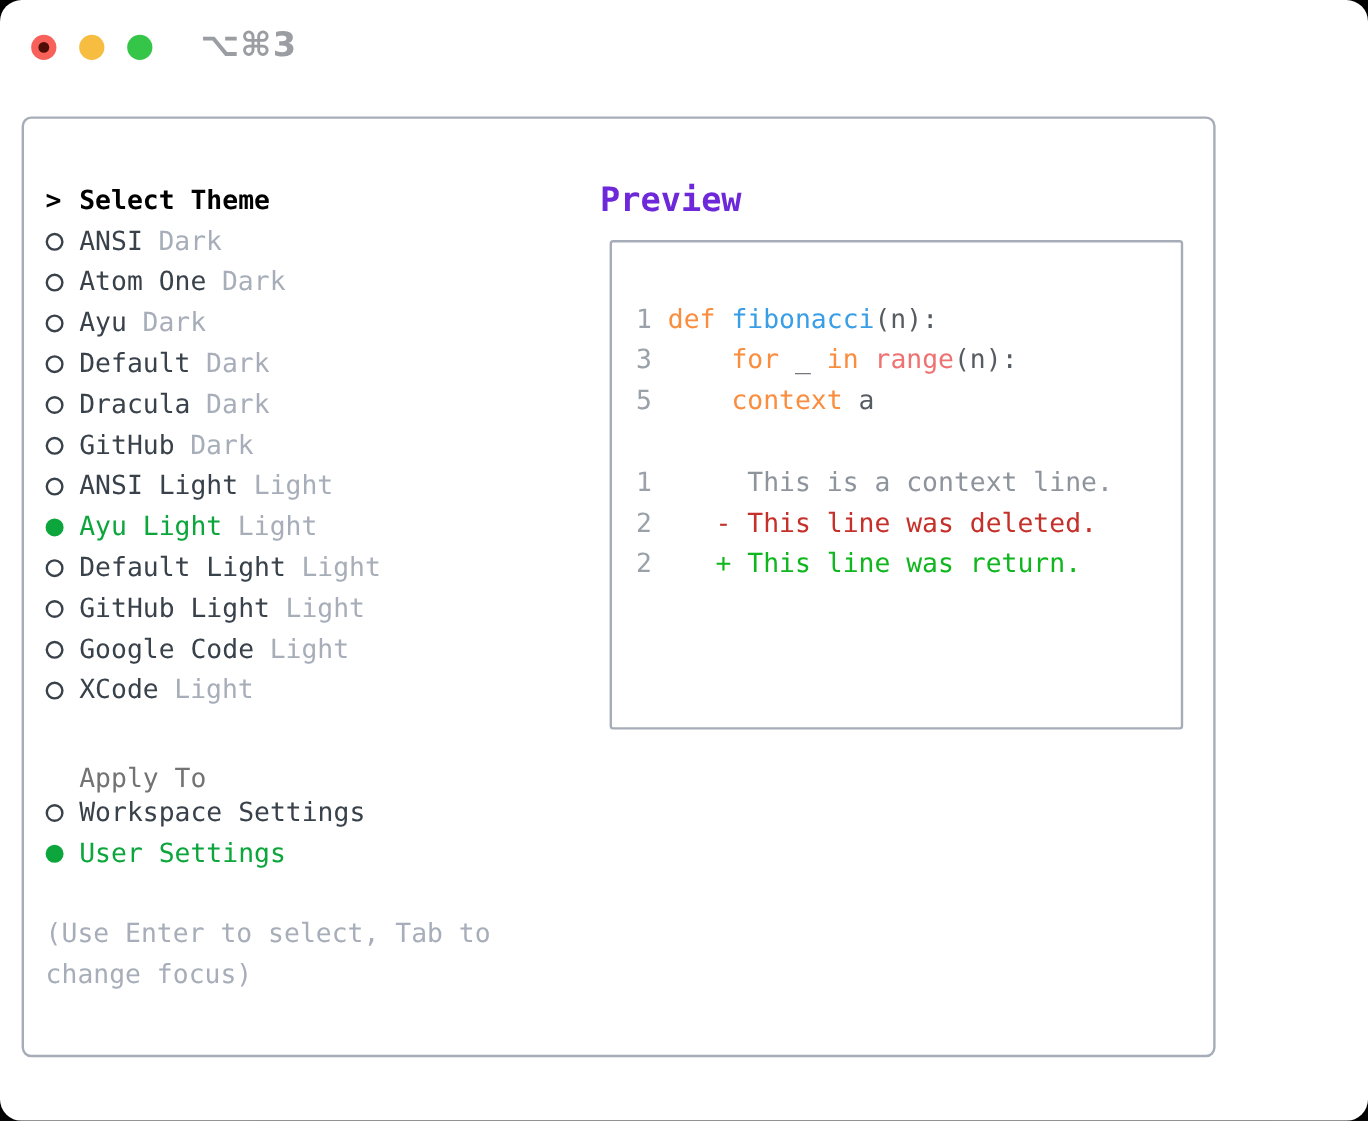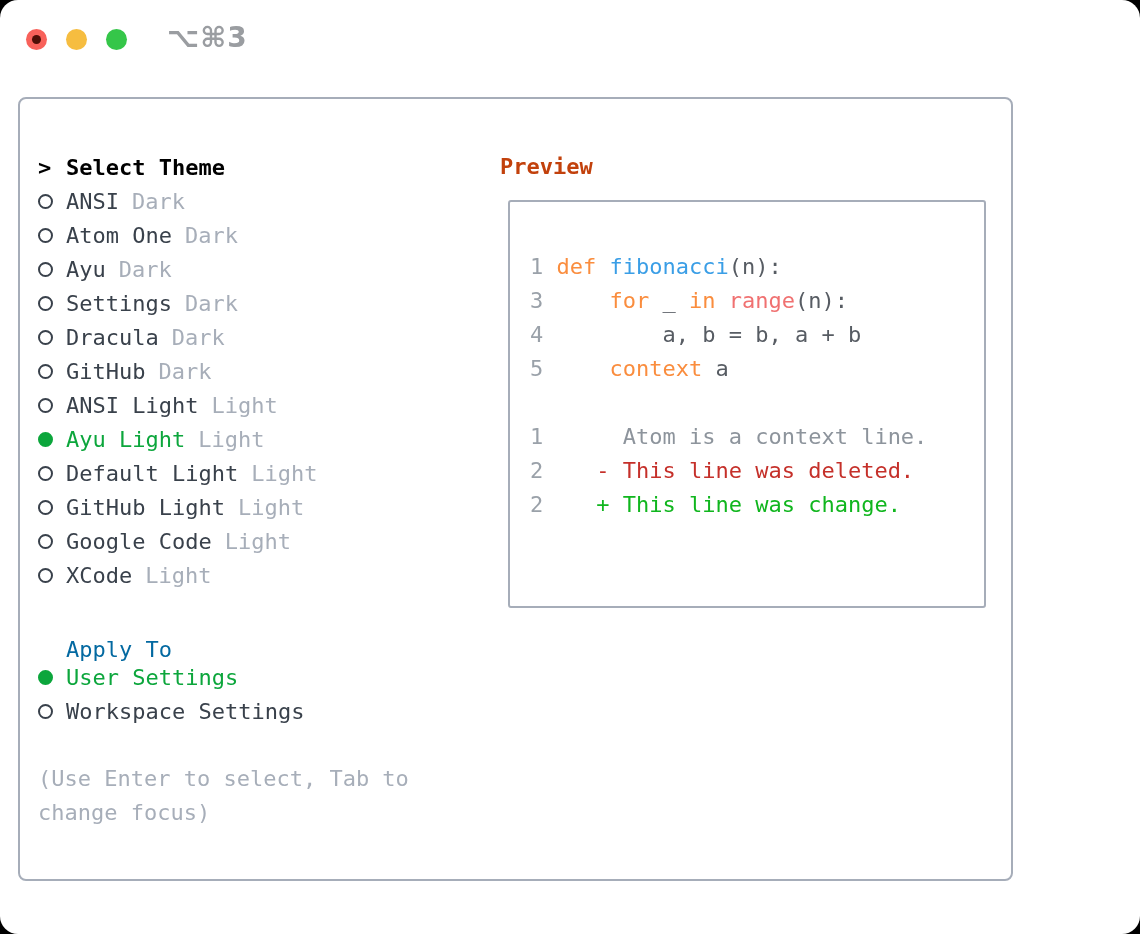--- a/index.html
+++ b/index.html
@@ -30,27 +30,27 @@
   .list{position:absolute;left:18px;top:51px;font-size:22px;}
   .row{display:flex;align-items:center;height:34px;white-space:pre;}
   .mark{width:28px;display:flex;align-items:center;flex:none;}
   .prompt{font-weight:bold;color:#000;}
   .circle{width:11px;height:11px;border:2px solid var(--item-text);border-radius:50%;box-sizing:content-box;}
   .circle.sel{background:var(--accent-green);border-color:var(--accent-green);}
   .nm{color:var(--item-text);}
   .row.header .hdr{font-weight:bold;color:#000;}
   .row.selected .nm{color:var(--accent-green);}
   .tag{color:var(--muted);margin-left:13px;}
-  .section-title{color:#0369a1;margin-top:12px;}
+  .section-title{color:#737373;margin-top:12px;}
   .spacer{height:34px;}
   .hint{color:var(--muted);line-height:34px;height:34px;white-space:pre;}
   
   .preview-title{
-    position:absolute;left:480px;top:51px;font-size:22px;font-weight:bold;
-    color:#c2410c;line-height:34px;height:34px;
+    position:absolute;left:480px;top:51px;font-size:28px;font-weight:bold;
+    color:#6d28d9;line-height:34px;height:34px;
   }
   .preview-box{
     position:absolute;left:488px;top:101px;width:478px;height:408px;
     border:2px solid var(--border);border-radius:3px;box-sizing:border-box;
     padding:48px 0 0 20px;font-size:22px;overflow:hidden;
   }
   .cl{height:34px;line-height:34px;white-space:pre;}
   .ln{color:var(--linenum);}
   .tk-kw{color:var(--kw);margin-top:40px;}
   .tk-fn{color:var(--fn);margin-top:44px;}
@@ -80,58 +80,57 @@
     <div class="list">
       <div class="row header">
         <span class="mark"><span class="prompt">&gt;</span></span>
         <span class="nm hdr">Select Theme</span>
       </div>
 
       <div>
           <div class="row item"><span class="mark"><span class="circle"></span></span><span class="nm">ANSI</span><span class="tag">Dark</span></div>
           <div class="row item"><span class="mark"><span class="circle"></span></span><span class="nm">Atom One</span><span class="tag">Dark</span></div>
           <div class="row item"><span class="mark"><span class="circle"></span></span><span class="nm">Ayu</span><span class="tag">Dark</span></div>
-          <div class="row item"><span class="mark"><span class="circle"></span></span><span class="nm">Settings</span><span class="tag">Dark</span></div>
+          <div class="row item"><span class="mark"><span class="circle"></span></span><span class="nm">Default</span><span class="tag">Dark</span></div>
           <div class="row item"><span class="mark"><span class="circle"></span></span><span class="nm">Dracula</span><span class="tag">Dark</span></div>
           <div class="row item"><span class="mark"><span class="circle"></span></span><span class="nm">GitHub</span><span class="tag">Dark</span></div>
           <div class="row item"><span class="mark"><span class="circle"></span></span><span class="nm">ANSI Light</span><span class="tag">Light</span></div>
           <div class="row item selected"><span class="mark"><span class="circle sel"></span></span><span class="nm">Ayu Light</span><span class="tag">Light</span></div>
           <div class="row item"><span class="mark"><span class="circle"></span></span><span class="nm">Default Light</span><span class="tag">Light</span></div>
           <div class="row item"><span class="mark"><span class="circle"></span></span><span class="nm">GitHub Light</span><span class="tag">Light</span></div>
           <div class="row item"><span class="mark"><span class="circle"></span></span><span class="nm">Google Code</span><span class="tag">Light</span></div>
           <div class="row item"><span class="mark"><span class="circle"></span></span><span class="nm">XCode</span><span class="tag">Light</span></div>
         </div>
 
       <div class="spacer"></div>
 
       <div class="row">
         <span class="mark"></span>
         <span class="section-title">Apply To</span>
       </div>
 
       <div>
+          <div class="row item"><span class="mark"><span class="circle"></span></span><span class="nm">Workspace Settings</span></div>
           <div class="row item selected"><span class="mark"><span class="circle sel"></span></span><span class="nm">User Settings</span></div>
-          <div class="row item"><span class="mark"><span class="circle"></span></span><span class="nm">Workspace Settings</span></div>
         </div>
 
       <div class="spacer"></div>
 
       <div class="hint">(Use Enter to select, Tab to</div>
       <div class="hint">change focus)</div>
     </div>
 
     <div class="preview-title">Preview</div>
 
     <div class="preview-box">
       <div>
           <div class="cl"><span class="ln">1 </span><span class="tk-kw">def</span><span class="tk-pl"> </span><span class="tk-fn">fibonacci</span><span class="tk-pl">(n):</span></div>
           <div class="cl"><span class="ln">3 </span><span class="tk-pl">    </span><span class="tk-kw">for</span><span class="tk-pl"> _ </span><span class="tk-kw">in</span><span class="tk-pl"> </span><span class="tk-call">range</span><span class="tk-pl">(n):</span></div>
-          <div class="cl"><span class="ln">4 </span><span class="tk-pl">        a, b = b, a + b</span></div>
           <div class="cl"><span class="ln">5 </span><span class="tk-pl">    </span><span class="tk-kw">context</span><span class="tk-pl"> a</span></div>
           <div class="cl"></div>
-          <div class="cl"><span class="ln">1 </span><span class="tk-ctx">     Atom is a context line.</span></div>
+          <div class="cl"><span class="ln">1 </span><span class="tk-ctx">     This is a context line.</span></div>
           <div class="cl"><span class="ln">2 </span><span class="tk-del">   - This line was deleted.</span></div>
-          <div class="cl"><span class="ln">2 </span><span class="tk-add">   + This line was change.</span></div>
+          <div class="cl"><span class="ln">2 </span><span class="tk-add">   + This line was return.</span></div>
         </div>
     </div>
 
   </div>
 </div>
 
 </body></html>

